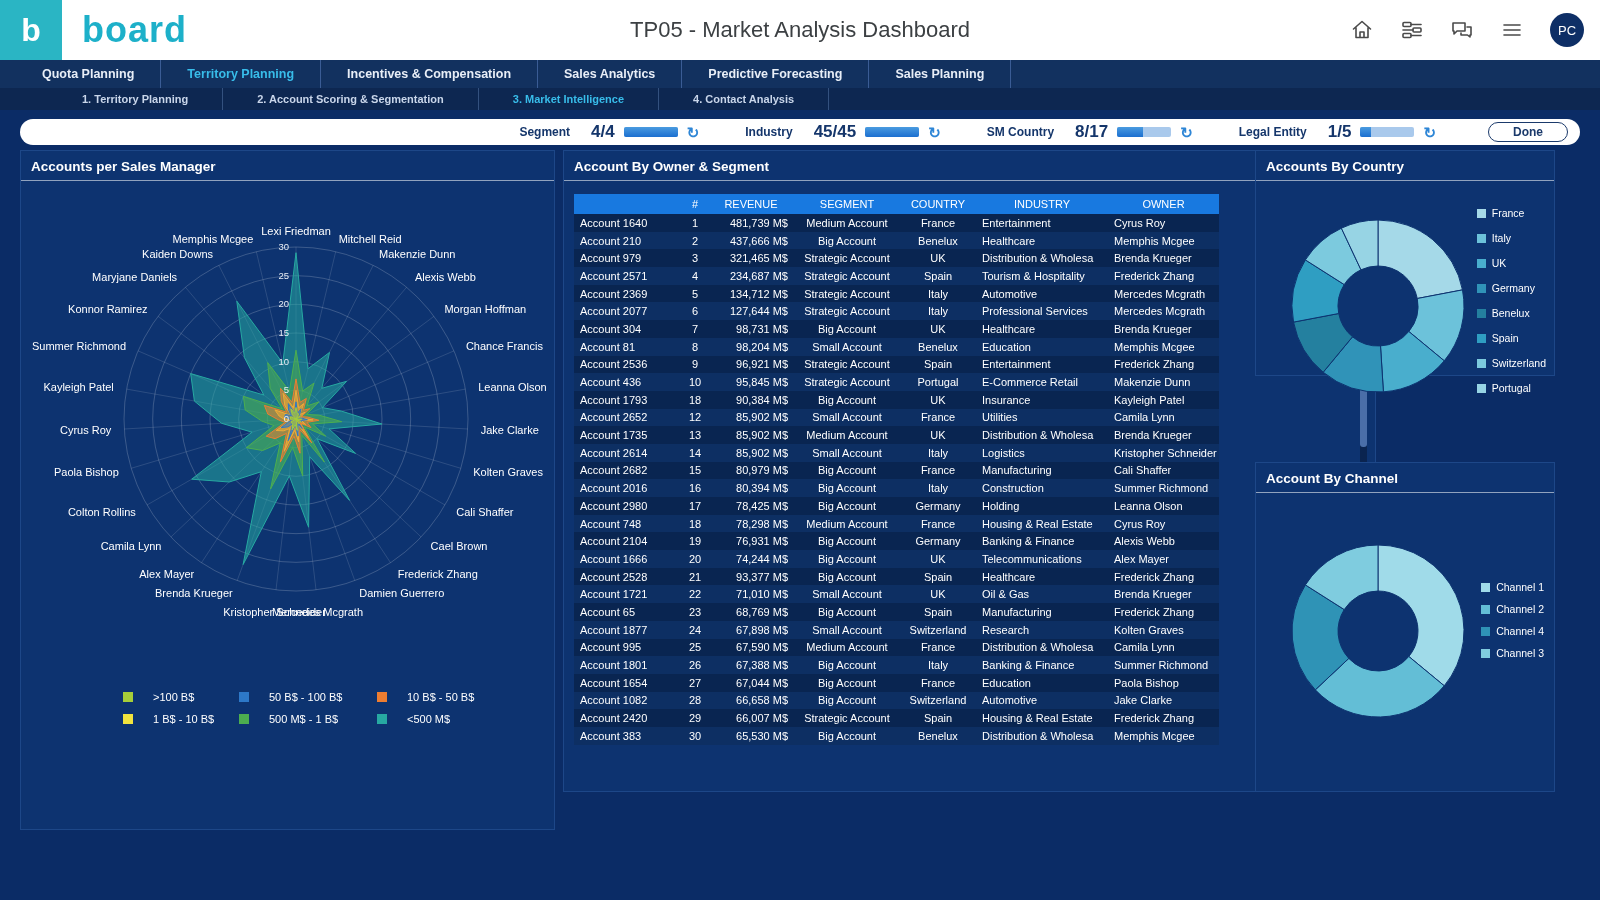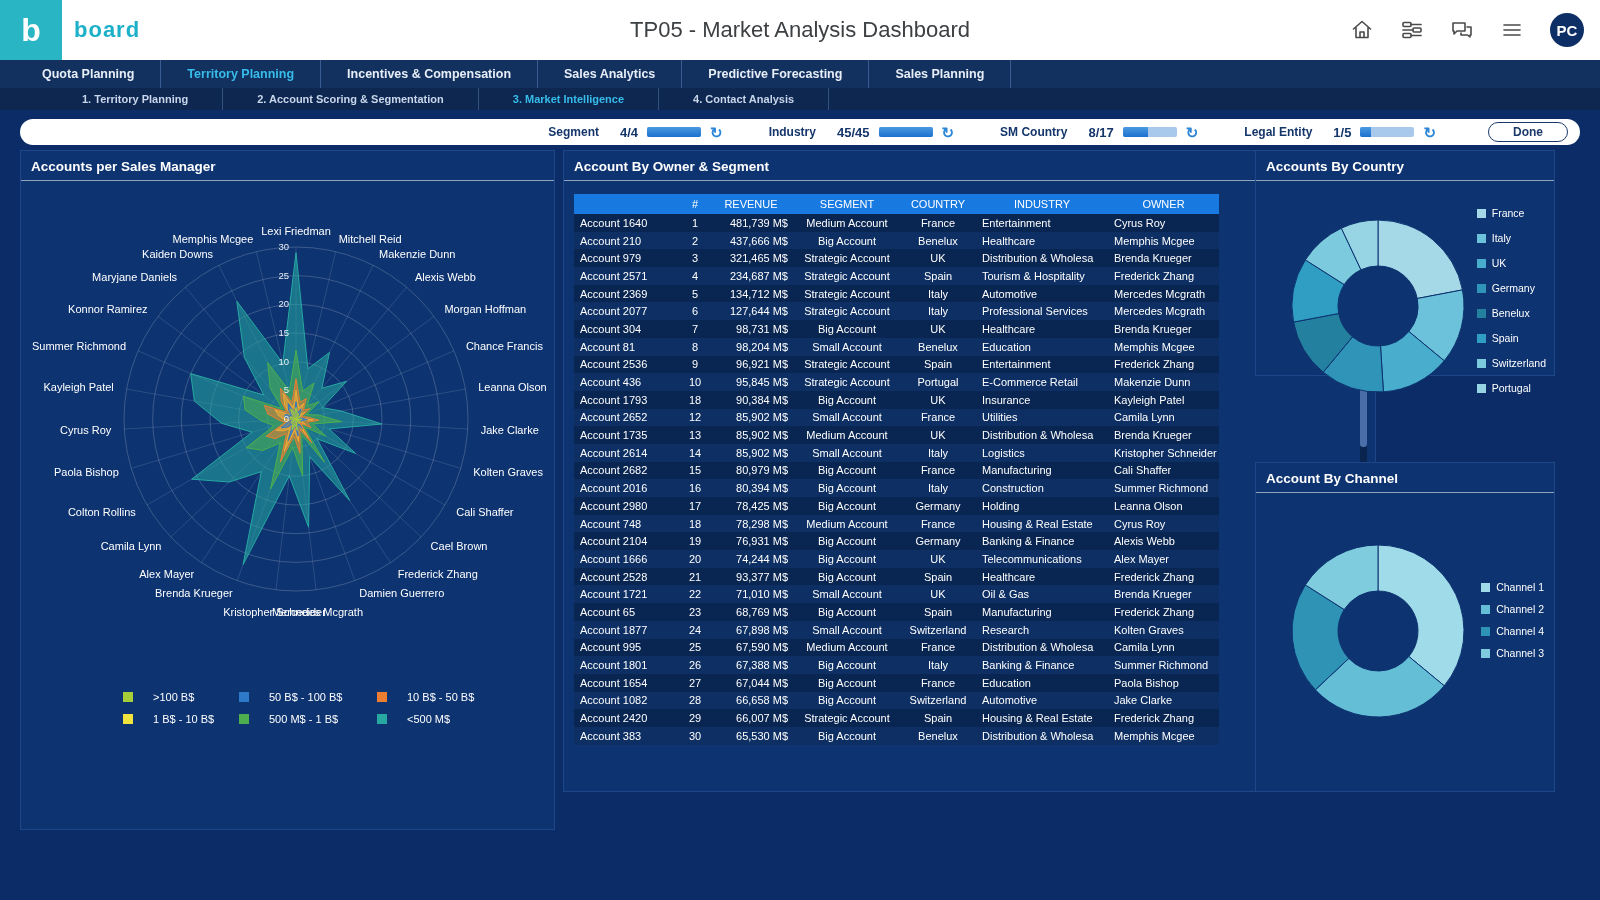--- a/index.html
+++ b/index.html
@@ -2,40 +2,40 @@
 <html><head>
 <meta charset="utf-8">
 <style>
   *{margin:0;padding:0;box-sizing:border-box}
   html,body{width:1600px;height:900px}
   body{background:#0b2c66;font-family:"Liberation Sans",sans-serif;overflow:hidden;position:relative}
 
   
   .topbar{height:60px;background:#ffffff;display:flex;align-items:center;position:relative}
   .logo-badge{width:62px;height:60px;background:#2ab5c4;color:#fff;font-size:32px;font-weight:bold;display:flex;align-items:center;justify-content:center;flex:none}
-  .logo-text{color:#1db0c9;font-size:22px;font-weight:bold;margin-left:12px;letter-spacing:1px;z-index:2}
+  .logo-text{color:#1db0c9;font-size:36px;font-weight:bold;margin-left:20px;letter-spacing:1px;z-index:2}
   .topbar-title{position:absolute;left:0;right:0;text-align:center;font-size:22px;color:#3c4043}
   .topbar-icons{margin-left:auto;display:flex;align-items:center;gap:26px;padding-right:16px;z-index:2}
   .tb-icon{width:24px;height:24px;display:flex;align-items:center;justify-content:center;cursor:pointer}
   .tb-icon svg{stroke:#4a4a4a;fill:none;stroke-width:1.6;stroke-linecap:round;stroke-linejoin:round}
-  .avatar{width:34px;height:34px;border-radius:50%;background:#0e2f66;color:#fff;font-size:15px;display:flex;align-items:center;justify-content:center;font-weight:bold;cursor:pointer}
+  .avatar{width:34px;height:34px;border-radius:50%;background:#0e2f66;color:#fff;font-size:13px;display:flex;align-items:center;justify-content:center;font-weight:normal;cursor:pointer}
 
   
   .navbar{height:28px;background:#12315f;display:flex;align-items:center;padding-left:16px}
   .tab{color:#e8eef7;font-size:12.5px;font-weight:bold;padding:0 26px;border-right:1px solid #3a5c95;cursor:pointer;line-height:28px;white-space:nowrap}
   .tab.active{color:#38bdea}
   .subnav{height:22px;background:#0d2751;display:flex;align-items:center;padding-left:48px}
   .subtab{color:#c9d6ea;font-size:11px;font-weight:bold;padding:0 34px;border-right:1px solid #33517f;line-height:22px;cursor:pointer;white-space:nowrap}
   .subtab.active{color:#38bdea}
 
   
   .filterbar{margin:9px 20px 0;height:26px;background:#fff;border-radius:13px;display:flex;align-items:center;justify-content:flex-end;gap:46px;padding:0 8px}
   .filter-item{display:flex;align-items:center;gap:9px;cursor:pointer}
   .f-label{font-size:12px;font-weight:bold;color:#15366b;margin-right:12px}
-  .f-count{font-size:13px;font-weight:bold;color:#15366b}
+  .f-count{font-size:17px;font-weight:bold;color:#15366b}
   .f-bar{width:54px;height:10px;background:#a9c9ec;border-radius:2px;overflow:hidden;display:inline-block;position:relative}
   .f-fill{position:absolute;left:0;top:0;bottom:0;background:linear-gradient(#4a9be0,#1b6fd0)}
   .f-refresh{color:#2e86d6;font-size:15px;font-weight:bold;line-height:1;cursor:pointer}
   .done-btn{height:20px;border-radius:10px;border:1.5px solid #1b3a6b;color:#1b3a6b;font-weight:bold;font-size:12px;background:#fff;padding:0 24px;cursor:pointer;margin-left:6px;margin-right:4px}
 
   
   .content{position:absolute;top:150px;left:0;right:0;bottom:0}
   .panel{position:absolute;background:#0d3370;border:1px solid #1d4788}
   .panel-title{font-size:13.5px;font-weight:bold;color:#fff;padding:8px 10px 6px;border-bottom:1px solid rgba(255,255,255,.55)}
   #panel-radar{left:20px;top:0;width:535px;height:680px}

